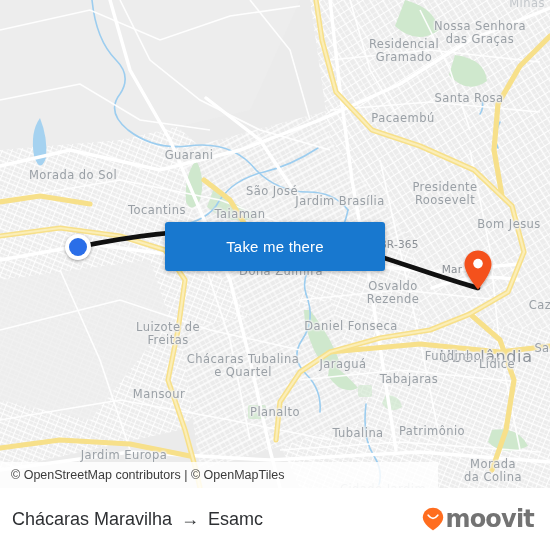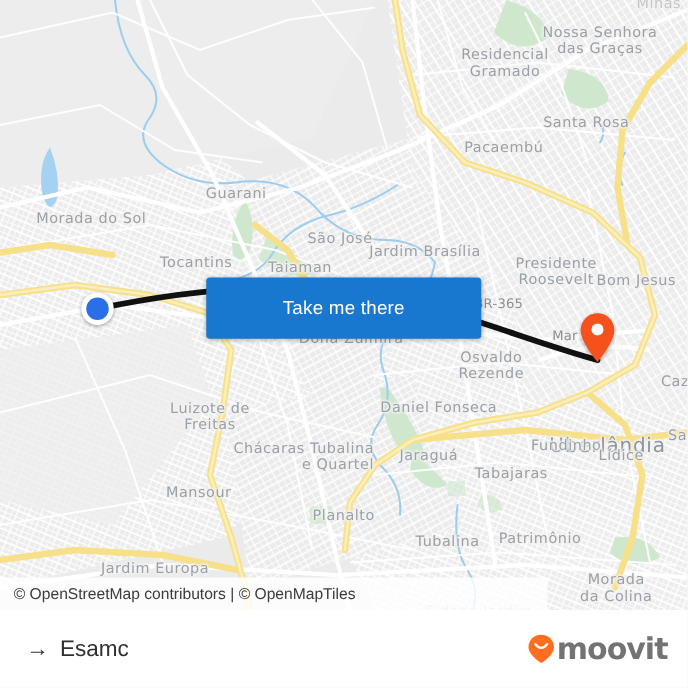--- a/index.html
+++ b/index.html
@@ -299,31 +299,31 @@
       <div class="place-label" style="left: 157px; top: 210px;">Tocantins</div>
       <div class="place-label" style="left: 240px; top: 214px;">Taiaman</div>
       <div class="place-label" style="left: 272px; top: 191px;">São José</div>
       <div class="place-label" style="left: 340px; top: 201px;">Jardim Brasília</div>
       <div class="place-label" style="left: 404px; top: 50px;">Residencial
 Gramado</div>
       <div class="place-label" style="left: 480px; top: 32px;">Nossa Senhora
 das Graças</div>
       <div class="place-label" style="left: 469px; top: 98px;">Santa Rosa</div>
       <div class="place-label" style="left: 403px; top: 118px;">Pacaembú</div>
-      <div class="place-label" style="left: 445px; top: 193px; margin-top: 24px;">Presidente
+      <div class="place-label" style="left: 445px; top: 193px;">Presidente
 Roosevelt</div>
       <div class="place-label" style="left: 509px; top: 224px;">Bom Jesus</div>
       <div class="place-label" style="left: 281px; top: 271px;">Dona Zulmira</div>
       <div class="place-label" style="left: 393px; top: 292px;">Osvaldo
 Rezende</div>
       <div class="place-label big" style="left: 486px; top: 319px; margin-top: 38px;">Uberlândia</div>
       <div class="place-label" style="left: 540px; top: 305px;">Caz</div>
       <div class="place-label" style="left: 168px; top: 333px;">Luizote de
 Freitas</div>
-      <div class="place-label" style="left: 243px; top: 365px; text-align: right;">Chácaras Tubalina
+      <div class="place-label" style="left: 243px; top: 365px;">Chácaras Tubalina
 e Quartel</div>
       <div class="place-label" style="left: 351px; top: 326px;">Daniel Fonseca</div>
       <div class="place-label" style="left: 343px; top: 364px;">Jaraguá</div>
       <div class="place-label" style="left: 453px; top: 356px;">Fundinho</div>
       <div class="place-label" style="left: 497px; top: 364px;">Lídice</div>
       <div class="place-label" style="left: 542px; top: 348px;">Sa</div>
       <div class="place-label" style="left: 409px; top: 379px;">Tabajaras</div>
       <div class="place-label" style="left: 159px; top: 394px;">Mansour</div>
       <div class="place-label" style="left: 275px; top: 412px;">Planalto</div>
       <div class="place-label" style="left: 358px; top: 433px;">Tubalina</div>
@@ -347,20 +347,21 @@
   <button id="take-me-there">Take me there</button>
 
   <div id="attribution-bar">
     <span id="attribution-text">© OpenStreetMap contributors | © OpenMapTiles</span>
   </div>
 </div>
 
 <div id="footer">
 
   <div id="route-summary">
+    <span>Chácaras Maravilha</span>
     <span id="route-arrow">→</span>
     <span>Esamc</span>
   </div>
 
   <div id="moovit-logo">
     <svg width="22" height="24" viewBox="0 0 22 24">
       <path d="M11 0.8 C5.2 0.8 0.8 5.2 0.8 10.6 C0.8 17.4 11 23.4 11 23.4 C11 23.4 21.2 17.4 21.2 10.6 C21.2 5.2 16.8 0.8 11 0.8 Z" fill="#ff6d1f"></path>
       <path d="M6.2 8.2 q4.8 6.2 9.6 0" stroke="#ffffff" stroke-width="1.7" fill="none" stroke-linecap="round"></path>
     </svg>
     <span id="moovit-wordmark">moovit</span>

